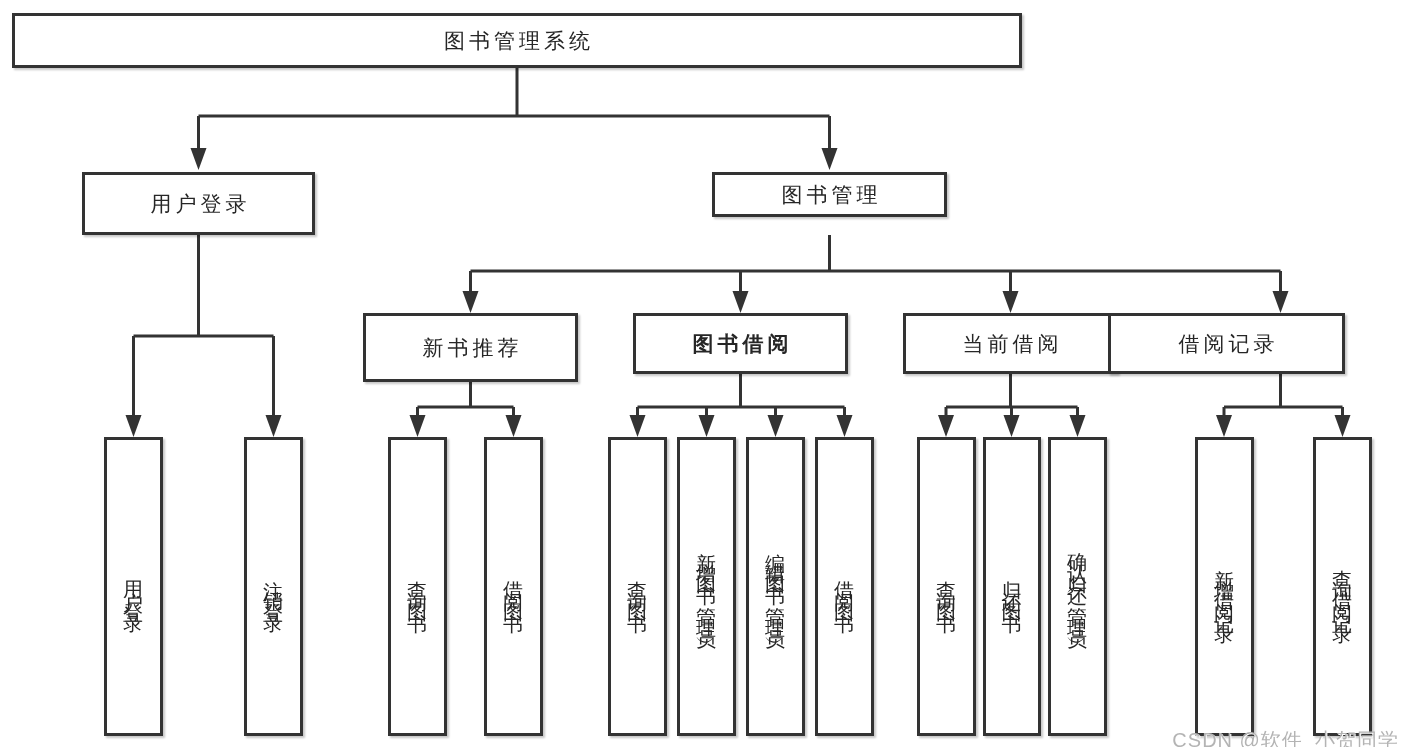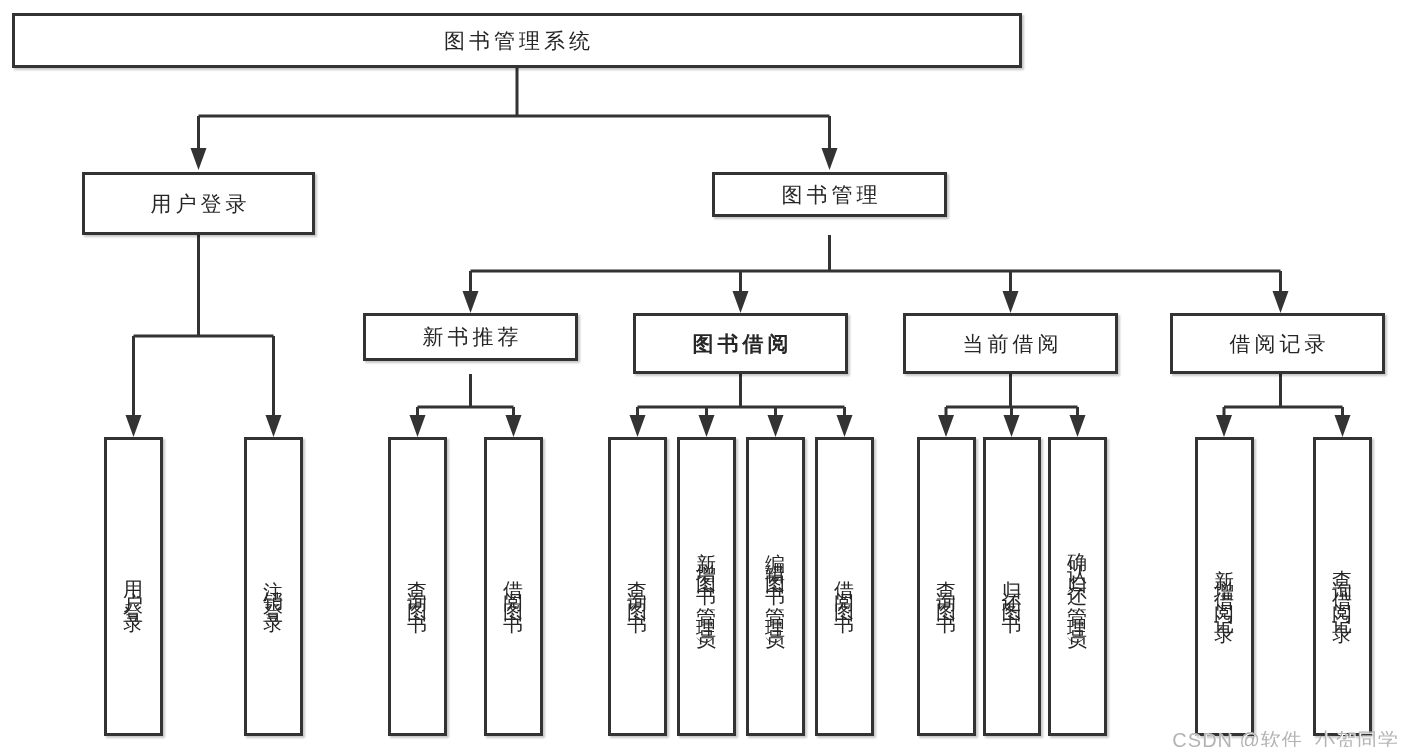--- a/index.html
+++ b/index.html
@@ -91,30 +91,30 @@
     <span>图书管理系统</span>
   </div>
 
   <div class="node h" style="left:82px; top:172px; width:233px; height:63px;">
     <span>用户登录</span>
   </div>
   <div class="node h" style="left:712px; top:172px; width:235px; height:45px;">
     <span>图书管理</span>
   </div>
 
-  <div class="node h" style="left:363px; top:313px; width:215px; height:48px;">
+  <div class="node h" style="left:363px; top:313px; width:215px; height:69px;">
     <span>新书推荐</span>
   </div>
   <div class="node h" style="left:633px; top:313px; width:215px; height:61px;font-weight:bold;">
     <span>图书借阅</span>
   </div>
   <div class="node h" style="left:903px; top:313px; width:215px; height:61px;">
     <span>当前借阅</span>
   </div>
-  <div class="node h" style="left:1170px; top:313px; width:215px; height:61px;font-family:Liberation Serif, serif;">
+  <div class="node h" style="left:1108px; top:313px; width:237px; height:61px;font-family:Liberation Serif, serif;">
     <span>借阅记录</span>
   </div>
 
   <div class="node v" style="left:104px; top:437px; width:59px; height:299px;">
     <span>用户登录</span>
   </div>
   <div class="node v" style="left:244px; top:437px; width:59px; height:299px;">
     <span>注销登录</span>
   </div>
 

